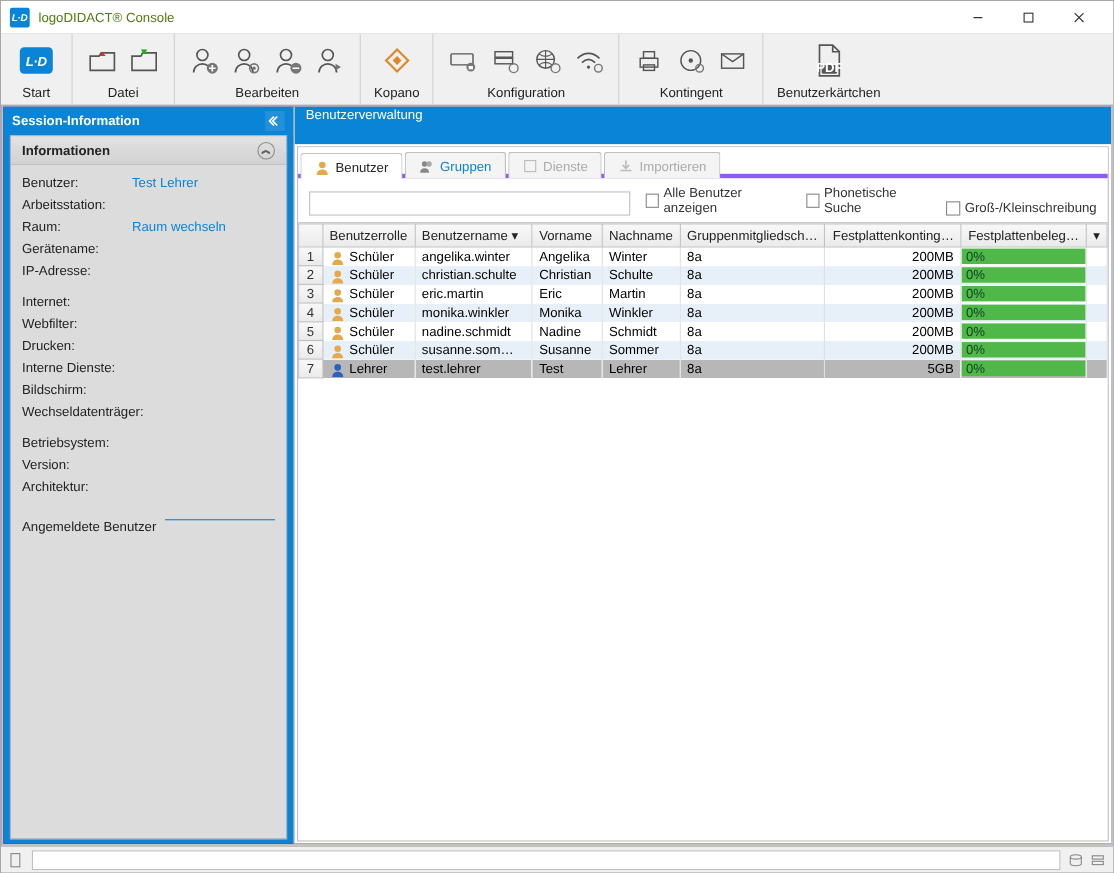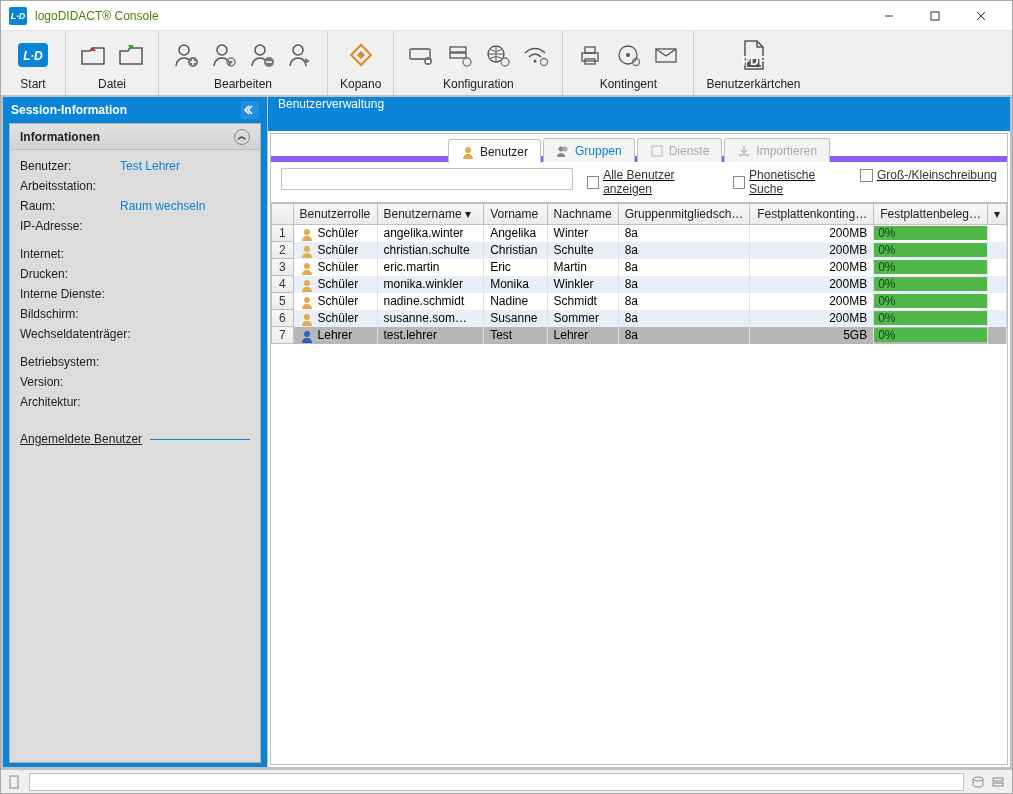--- a/index.html
+++ b/index.html
@@ -30,37 +30,37 @@
 .side-header { height: 26px; background: #0a84d6; color: #fff; font-weight: bold; display: flex; align-items: center; padding: 0 8px; }
 .side-header .collapse { margin-left: auto; width: 18px; height: 18px; background: rgba(255,255,255,0.1); display:flex; align-items:center; justify-content:center; cursor:pointer; }
 .info-panel { margin: 0 6px; background: #dcdcdc; border: 1px solid #b0b0b0; flex: 1; }
 .info-head { height: 26px; background: linear-gradient(#e2e2e2,#d2d2d2); display: flex; align-items: center; padding: 0 10px; font-weight: bold; color: #222; border-bottom: 1px solid #c0c0c0; }
 .info-head .chev { margin-left: auto; width: 16px; height: 16px; border: 1px solid #888; border-radius: 50%; display:flex; align-items:center; justify-content:center; font-size:9px; color:#555;}
 .info-body { padding: 6px 10px 10px 10px; color: #222; }
 .info-row { display: flex; padding: 3px 0; }
 .info-row .k { width: 100px; color: #222; }
 .info-row .v { color: #0a84d6; }
 .info-sep { height: 8px; }
-.info-sig { display:flex; align-items:center; gap:8px; padding-top:4px;text-decoration:underline;}
+.info-sig { display:flex; gap:8px; padding-top:4px;}
 .info-sig .line { flex:1; height:1px; background:#0a84d6;}
 
 
 .content { flex: 1; display: flex; flex-direction: column; background: #fff; padding: 0; border-left: 1px solid #c0c0c0;}
 .content-head { height: 34px; background: #0a84d6; color: #fff; font-weight: normal; display:flex; align-items:flex-start; padding: 0 10px; }
 .content-inner { flex:1; border: 1px solid #c0c0c0; margin: 2px; display:flex; flex-direction:column; background:#fff;}
 
 
-.tabs { display: flex; height: 28px; background: #fff; border-bottom: 6px solid #8b5cf6; padding-left: 2px; padding-top: 4px; gap:0;justify-content:center;}
+.tabs { display: flex; height: 28px; background: #fff; border-bottom: 4px solid #8b5cf6; padding-left: 2px; padding-top: 4px; gap:0;}
 .tab { display: flex; align-items:center; gap: 5px; padding: 0 12px; border: 1px solid #c0c0c0; border-bottom: none; background: #f4f4f4; color: #0a84d6; border-radius: 3px 3px 0 0; margin-right: 2px; height: 24px; cursor:pointer;}
 .tab.active { background: #fff; color: #222; position: relative; top: 1px; }
 .tab.disabled { color: #aaa; }
 .tab .ticon { width:14px; height:14px; }
 
 
-.filter-row { display:flex; align-items:flex-start; gap: 14px; padding: 6px 10px; text-decoration: underline; }
+.filter-row { display:flex; align-items:flex-end; gap: 14px; padding: 6px 10px; }
 .filter-row input[type=text]{ width: 310px; height: 22px; border:1px solid #c0c0c0; padding: 0 4px; }
 .chk { display:flex; align-items:center; gap:4px; color:#333; }
 .chk .box { width:13px; height:13px; border:1px solid #888; background:#fff;}
 
 
 .tbl-wrap { flex:1; overflow:auto; border-top:1px solid #c0c0c0;}
 table { border-collapse: collapse; width: 100%; }
 th { background: linear-gradient(#f8f8f8,#eaeaea); border: 1px solid #c0c0c0; padding: 3px 6px; font-weight: normal; color:#222; text-align:left; white-space:nowrap; overflow:hidden; text-overflow:ellipsis;}
 th.right, td.right { text-align: right; }
 td { border-right: 1px solid #e0e0e0; padding: 1px 6px; white-space:nowrap; overflow:hidden; text-overflow:ellipsis;}
@@ -276,25 +276,31 @@
             <span class="v">Test Lehrer</span>
           </div>
         <div class="info-row">
             <span class="k">Arbeitsstation:</span>
           </div>
         <div class="info-row">
             <span class="k">Raum:</span>
             <span class="v">Raum wechseln</span>
           </div>
         <div class="info-row">
+            <span class="k">Gerätename:</span>
+          </div>
+        <div class="info-row">
             <span class="k">IP-Adresse:</span>
           </div>
         <div class="info-sep"></div>
         <div class="info-row">
             <span class="k">Internet:</span>
+          </div>
+        <div class="info-row">
+            <span class="k">Webfilter:</span>
           </div>
         <div class="info-row">
             <span class="k">Drucken:</span>
           </div>
         <div class="info-row">
             <span class="k">Interne Dienste:</span>
           </div>
         <div class="info-row">
             <span class="k">Bildschirm:</span>
           </div>

